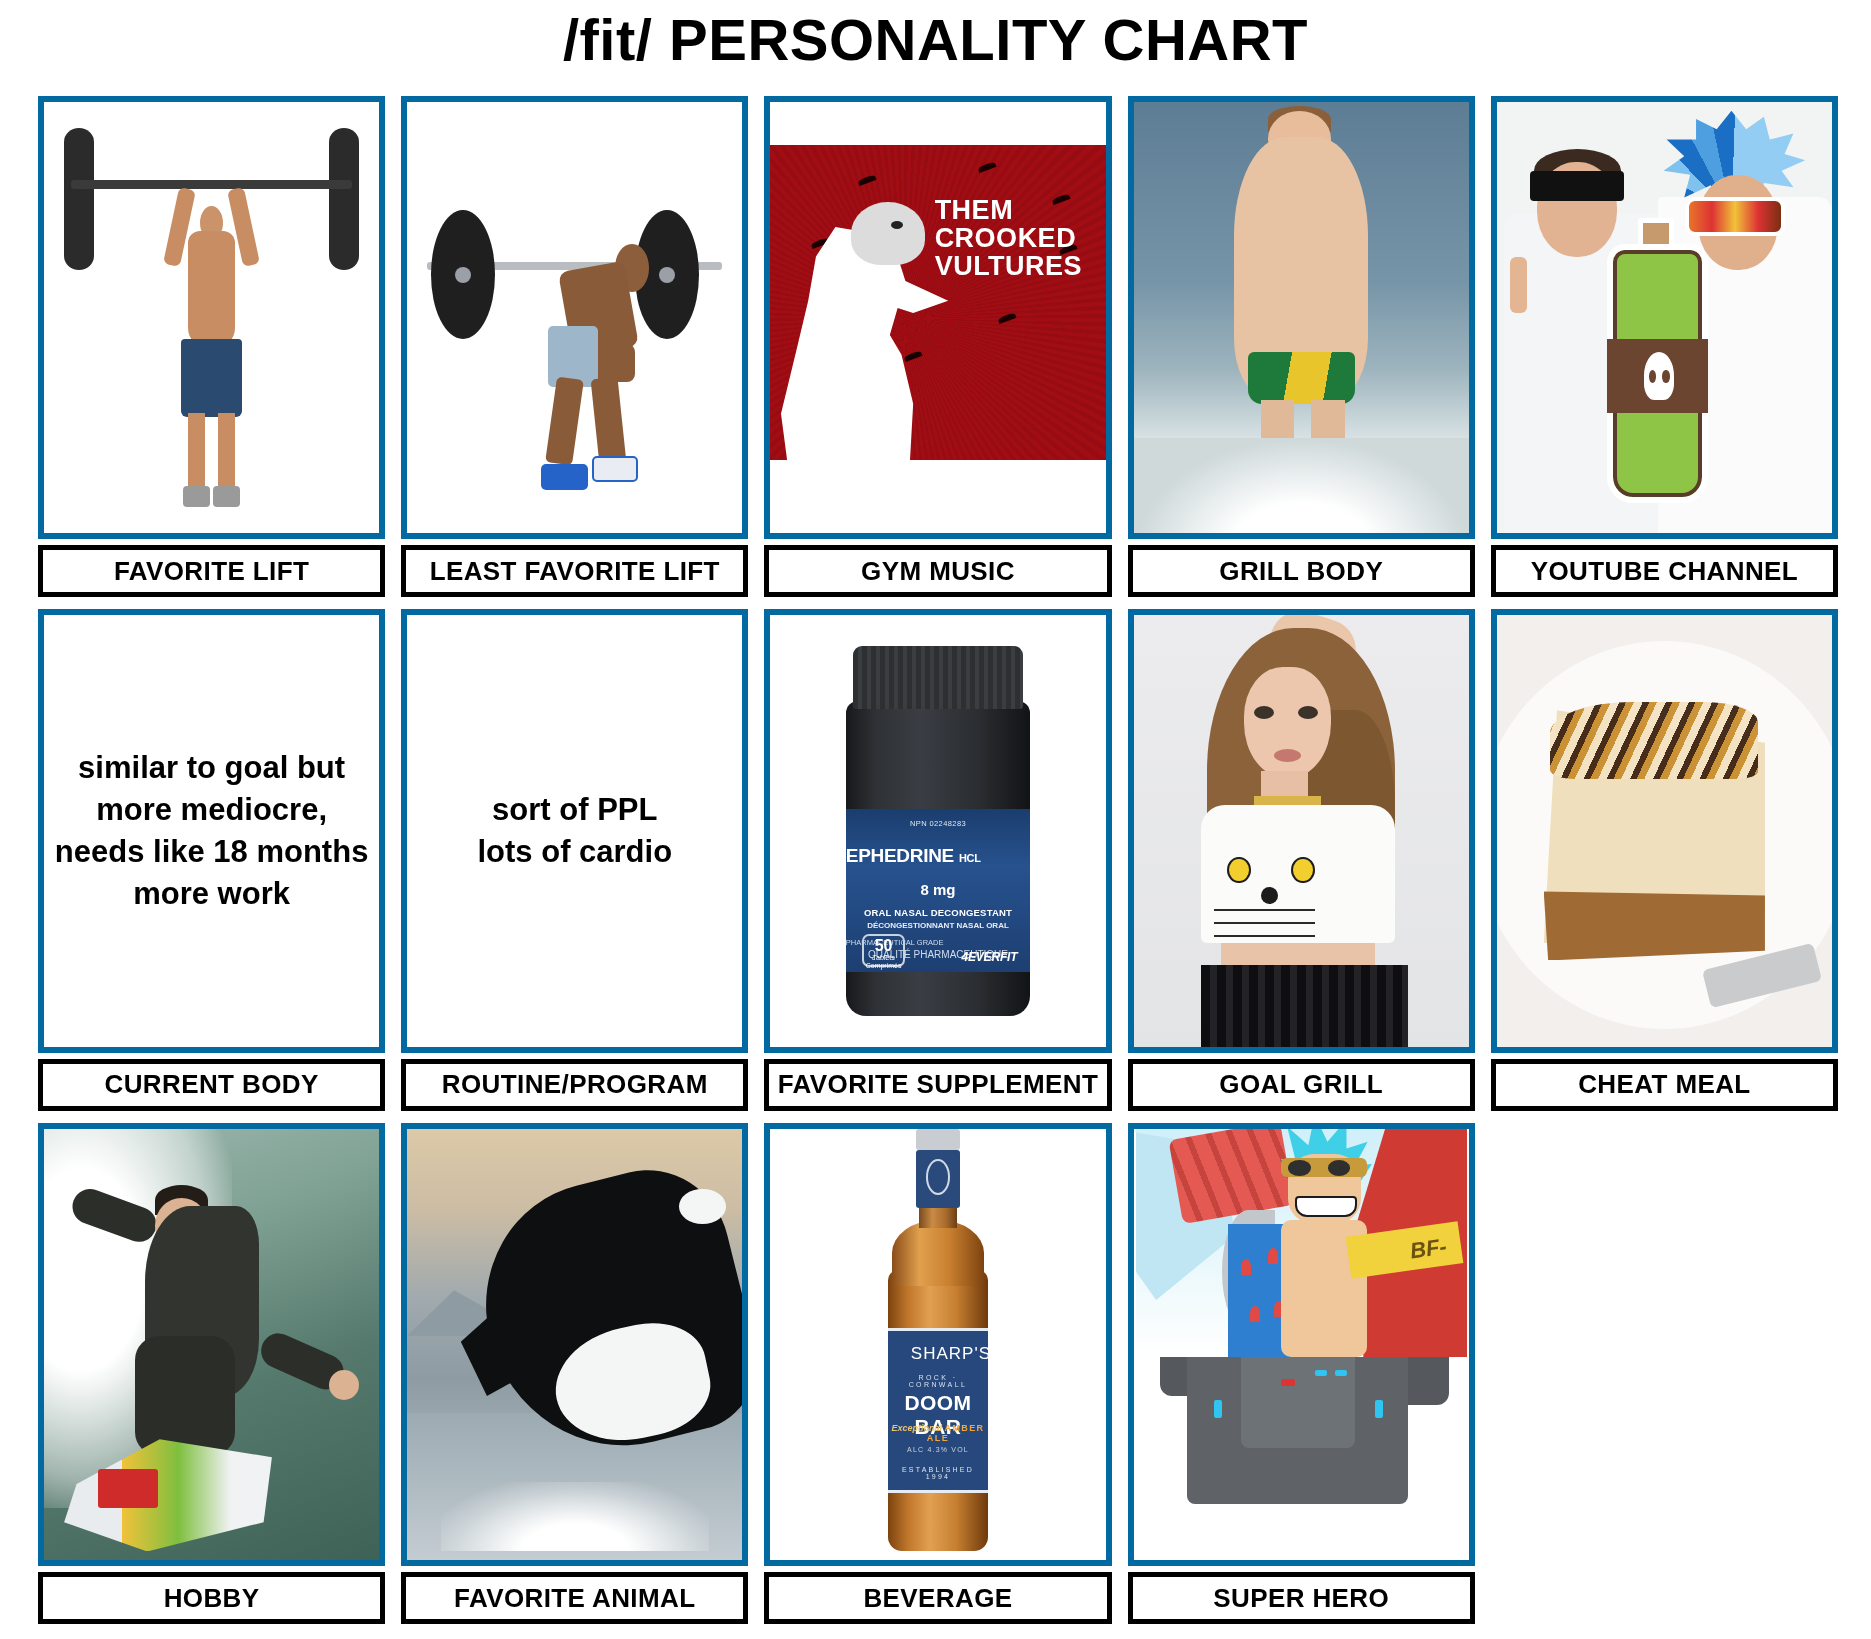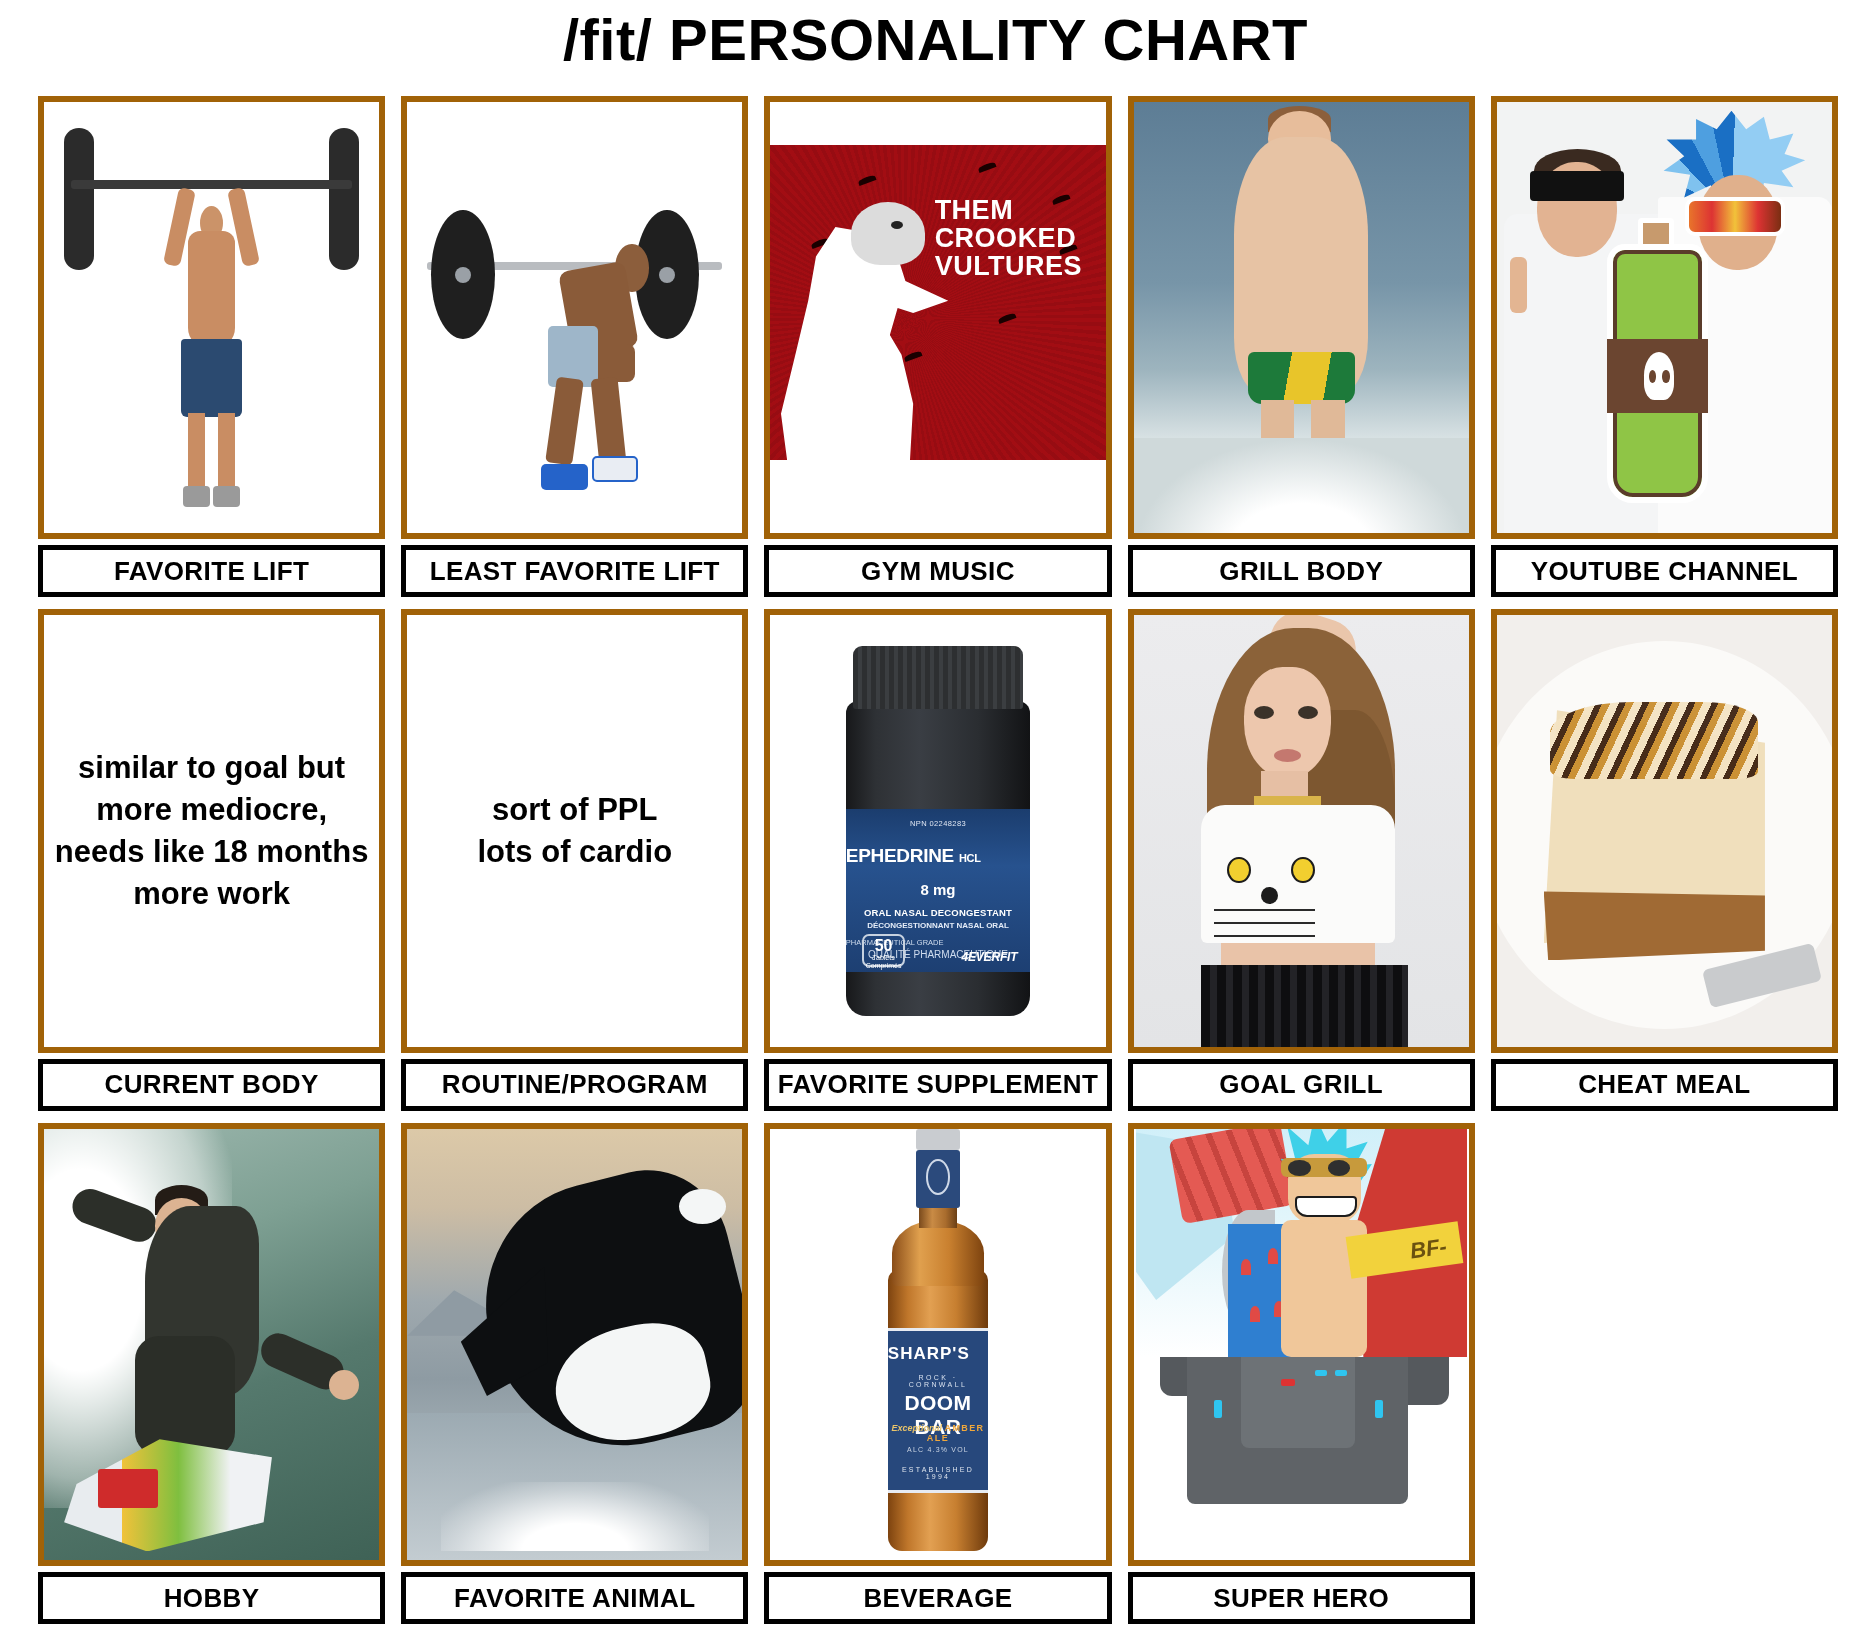--- a/index.html
+++ b/index.html
@@ -38,21 +38,21 @@
     column-gap: 16px;
     row-gap: 12px;
   }
   .cell {
     position: relative;
     display: flex;
     flex-direction: column;
   }
   .cell-box {
     flex: 1 1 auto;
-    border: 6px solid #a16207;
+    border: 6px solid #0369a1;
     background: #fff;
     position: relative;
     overflow: hidden;
     display: flex;
     align-items: center;
     justify-content: center;
   }
   .cell-label {
     flex: 0 0 52px;
     margin-top: 6px;
@@ -268,21 +268,21 @@
   .beer .necklbl { position:absolute; left:31%; top:3%; width:38%; height:14%; background:#2b4a7c; border-radius:3px;}
   .beer .necklbl .seal { position:absolute; left:22%; top:16%; width:56%; height:62%; border:2px solid #cfd9e8; border-radius:50%;}
   .beer .shoulder { position:absolute; left:10%; top:20%; width:80%; height:16%;
       background: linear-gradient(90deg,#8a4d18,#e0a04e 30%,#c9802f 62%,#7d430f);
       border-radius: 50% 50% 6px 6px;}
   .beer .body_ { position:absolute; left:6%; top:32%; width:88%; height:68%;
       background: linear-gradient(90deg,#7d430f 0%, #c0772b 20%, #e2a052 42%, #c77f30 68%, #6e3a0c 100%);
       border-radius: 10px 10px 14px 14px;}
   .beer .lbl_ { position:absolute; left:6%; top:46%; width:88%; height:40%;
       background:#27487c; border-top:3px solid #e7ebf2; border-bottom:3px solid #e7ebf2;}
-  .beer .lbl_ .b1 { position:absolute; top:8%; width:100%; text-align:left; color:#fff; font-size:17px; font-weight:700; letter-spacing:1px;}
+  .beer .lbl_ .b1 { position:absolute; top:8%; width:100%; text-align:left; color:#fff; font-size:17px; font-weight:400; letter-spacing:1px;padding-left:23px;}
   .beer .lbl_ .b2 { position:absolute; top:27%; width:100%; text-align:center; color:#d7e0ee; font-size:7px; letter-spacing:2.4px;}
   .beer .lbl_ .b3 { position:absolute; top:38%; width:100%; text-align:center; color:#fff; font-size:21px; font-weight:800; letter-spacing:0.4px;}
   .beer .lbl_ .b4 { position:absolute; top:58%; width:100%; text-align:center; font-size:9px; font-weight:700;}
   .beer .lbl_ .b4 i { color:#e9c46a; font-style:italic;}
   .beer .lbl_ .b4 b { color:#f0a73b; letter-spacing:1.4px;}
   .beer .lbl_ .b5 { position:absolute; top:72%; width:100%; text-align:center; color:#c9d3e2; font-size:7px; letter-spacing:1.2px;}
   .beer .lbl_ .b6 { position:absolute; top:85%; width:100%; text-align:center; color:#dfe5ee; font-size:7px; letter-spacing:2.2px;}
 
   
   .shoe_ { width:100%; height:100%; position:relative; background:#fff;}

